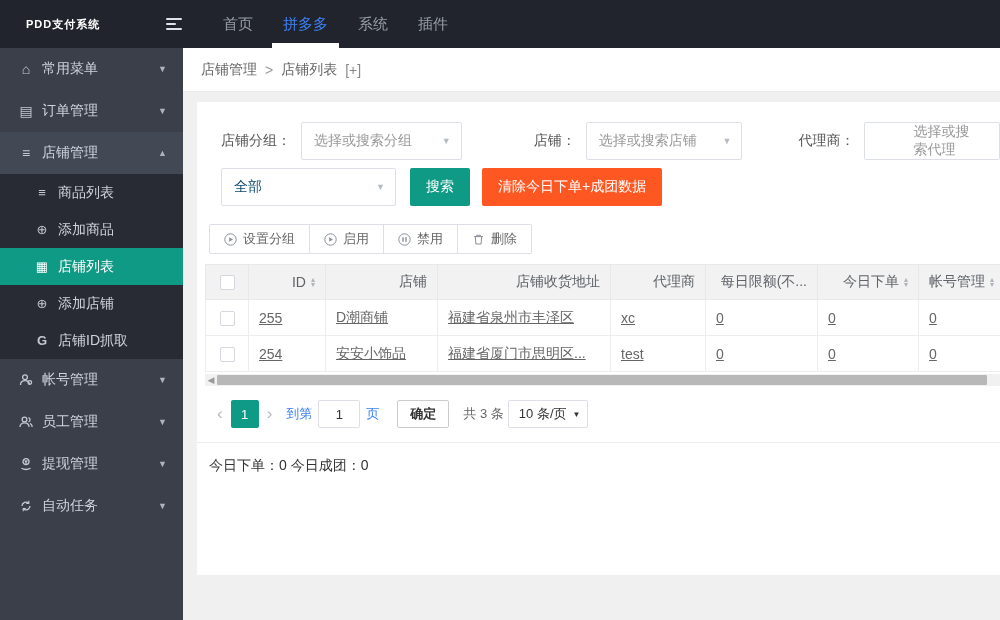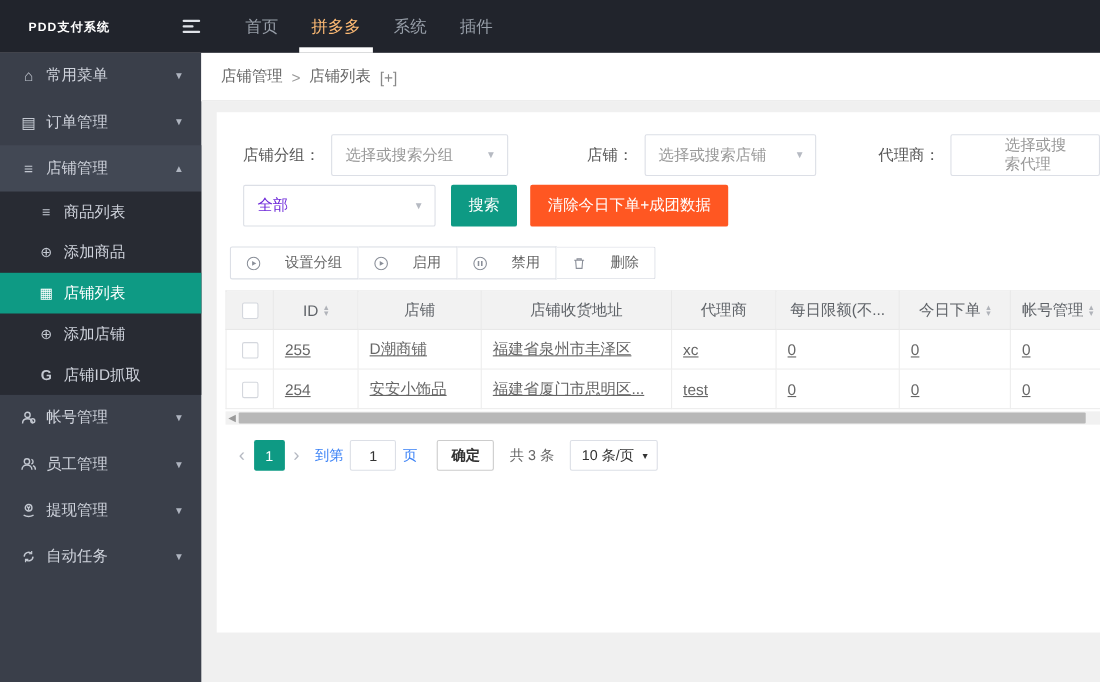--- a/index.html
+++ b/index.html
@@ -7,21 +7,21 @@
   .page { position:relative; width:1000px; height:620px; overflow:hidden; background:#f0f0f0; }
 
   
   .topbar { position:absolute; left:0; top:0; width:1000px; height:48px; background:#21242c; display:flex; align-items:stretch; z-index:5; }
   .logo { width:150px; display:flex; align-items:center; padding-left:26px; color:#fff; font-size:11px; font-weight:bold; letter-spacing:1px; }
   .fold-btn { display:flex; flex-direction:column; justify-content:center; gap:3px; padding:0 10px; margin-left:6px; cursor:pointer; }
   .fold-btn i { display:block; height:2px; background:#dfe2e8; border-radius:1px; }
   .fold-btn i:nth-child(1){ width:16px; } .fold-btn i:nth-child(2){ width:10px; } .fold-btn i:nth-child(3){ width:16px; }
   .topnav { display:flex; margin-left:16px; }
   .topnav .tab { position:relative; display:flex; align-items:center; padding:0 15px; color:#979ea8; font-size:15px; cursor:pointer; }
-  .topnav .tab.active { color:#fdba74; }
+  .topnav .tab.active { color:#3b82f6; }
   .topnav .tab.active::after { content:""; position:absolute; left:4px; right:4px; bottom:0; height:5px; background:#ffffff; }
 
   
   .sidebar { position:absolute; left:0; top:48px; width:183px; height:572px; background:#3a3f4a; color:#cfd3dc; font-size:14px; }
   .side-item { position:relative; height:42px; display:flex; align-items:center; padding-left:18px; cursor:pointer; }
   .side-item .sicon { width:16px; margin-right:8px; display:inline-flex; justify-content:center; color:#c3c8d1; font-size:14px; font-style:normal; }
   .side-item .caret { position:absolute; right:16px; font-size:9px; color:#aeb4bf; }
   .side-item.expanded { background:#424854; }
   .submenu { background:#282b33; }
   .sub-item { position:relative; height:37px; display:flex; align-items:center; padding-left:34px; cursor:pointer; color:#cfd3dc; }
@@ -47,50 +47,50 @@
   .selbox .chev { position:absolute; right:10px; font-size:9px; color:#b6bac2; }
   .sel-group { width:190px; } .sel-shop { width:185px; } .sel-agent { width:150px;padding-left:48px; }
   .sel-status { width:175px; margin-left:0; }
   .frow2 { margin-top:8px; }
   .btn { height:38px; border:none; border-radius:2px; font-size:14px; color:#fff; padding:0 16px; cursor:pointer; font-family:inherit; }
   .btn-search { background:#0e9a84; margin-left:14px; }
   .btn-clear { background:#ff5722; margin-left:12px; }
 
   
   .toolbar { display:flex; margin:18px 0 0 12px; }
-  .tbtn { display:flex; align-items:center; gap:22px; height:30px; padding:0 14px; background:#fff; border:1px solid #dcdfe6; border-left:none; font-size:13px; color:#666; cursor:pointer; font-family:inherit; }
+  .tbtn { display:flex; align-items:center; gap:6px; height:30px; padding:0 14px; background:#fff; border:1px solid #dcdfe6; border-left:none; font-size:13px; color:#666; cursor:pointer; font-family:inherit; }
   .tbtn:first-child { border-left:1px solid #dcdfe6; border-radius:2px 0 0 2px; }
   .tbtn:last-child { border-radius:0 2px 2px 0; }
 
   
   .tablewrap { margin:10px 0 0 8px; }
   table { border-collapse:collapse; table-layout:fixed; width:795px; font-size:14px; }
   col.c-ck{width:43px;} col.c-id{width:77px;} col.c-shop{width:112px;} col.c-addr{width:173px;}
   col.c-agent{width:95px;} col.c-limit{width:112px;} col.c-ord{width:101px;} col.c-grp{width:82px;}
-  th { background:#f2f2f2; color:#5f6368; font-weight:normal; text-align:center; height:35px; padding:0 10px; border:1px solid #e8e8e8; white-space:nowrap; overflow:hidden; }
+  th { background:#f2f2f2; color:#5f6368; font-weight:normal; text-align:right; height:35px; padding:0 10px; border:1px solid #e8e8e8; white-space:nowrap; overflow:hidden; }
   td { height:36px; padding:0 10px; border:1px solid #ededed; color:#666; background:#fff; white-space:nowrap; overflow:hidden;text-decoration:underline; }
   th.ck, td.ck { text-align:center; padding:0; }
   input[type=checkbox]{ appearance:none; width:15px; height:15px; border:1px solid #d4d7dd; border-radius:2px; background:#fff; vertical-align:middle; cursor:pointer; }
   .thflex { display:inline-flex; align-items:center; gap:5px; }
   .sortcaret { display:inline-flex; flex-direction:column; line-height:5px; font-size:8px; color:#b0b3b9; cursor:pointer; }
 
   
   .hscroll { display:flex; align-items:center; margin:2px 0 0 8px; width:795px; height:12px; background:#f1f1f1; }
   .hs-arrow { width:12px; color:#9a9a9a; font-size:9px; text-align:center; line-height:12px; cursor:pointer; }
   .hs-thumb { height:10px; width:770px; background:#b8b8b8; border-radius:1px; cursor:grab; }
 
   
   .pager { display:flex; align-items:center; margin:14px 0 0 12px; font-size:13px; color:#666; }
   .pg-arrow { color:#b5b9c2; font-size:17px; padding:0 8px; cursor:pointer; }
   .pg-cur { width:28px; height:28px; background:#0e9a84; color:#fff; border-radius:2px; display:flex; align-items:center; justify-content:center; font-size:13px; cursor:pointer; }
   .pg-text { margin:0 6px; color:#3b82f6; }
   .pg-input { width:42px; height:28px; border:1px solid #dcdfe6; border-radius:2px; text-align:center; font-size:13px; color:#333; font-family:inherit; }
   .pg-confirm { height:28px; margin-left:12px; padding:0 12px; background:#fff; border:1px solid #ccc; border-radius:2px; font-weight:bold; color:#333; font-size:13px; cursor:pointer; font-family:inherit; }
   .pg-total { margin-left:14px; color:#666; }
-  .pg-size { position:relative; margin-left:14px; height:28px; border:1px solid #dcdfe6; border-radius:2px; display:flex; align-items:center; padding:0 20px 0 10px; color:#333; cursor:pointer; }
+  .pg-size { position:relative; margin-left:4px; height:28px; border:1px solid #dcdfe6; border-radius:2px; display:flex; align-items:center; padding:0 20px 0 10px; color:#333; cursor:pointer; }
   .pg-size .chev { position:absolute; right:6px; font-size:8px; color:#333; }
 
   
   .summary { margin-top:14px; border-top:1px solid #ececec; padding:14px 0 0 12px; font-size:14px; color:#333; }
 </style>
 </head>
 <body>
 
 <div class="page">
 
@@ -214,21 +214,21 @@
           <span class="chev">▼</span>
         </div>
         <span class="flabel lab3">代理商：</span>
         <div class="selbox sel-agent">
           <span>选择或搜索代理</span>
         </div>
       </div>
 
       <div class="frow frow2">
         <div class="selbox sel-status">
-          <span style="color:#6d28d9;">全部</span>
+          <span style="color:#0c4a6e;">全部</span>
           <span class="chev">▼</span>
         </div>
         <button class="btn btn-search">搜索</button>
         <button class="btn btn-clear">清除今日下单+成团数据</button>
       </div>
 
       <div class="toolbar">
         <button class="tbtn">
           <svg width="13" height="13" viewBox="0 0 13 13" fill="none" stroke="#8a8f99">
               <circle cx="6.5" cy="6.5" r="5.7"></circle>
@@ -341,16 +341,17 @@
         <input class="pg-input" value="1" style="">
         <span class="pg-text">页</span>
         <button class="pg-confirm">确定</button>
         <span class="pg-total">共 3 条</span>
         <div class="pg-size">
           <span>10 条/页</span>
           <span class="chev">▼</span>
         </div>
       </div>
 
+      <div class="summary">今日下单：0 今日成团：0</div>
 
     </div>
   </div>
 </div>
 
 </body></html>

